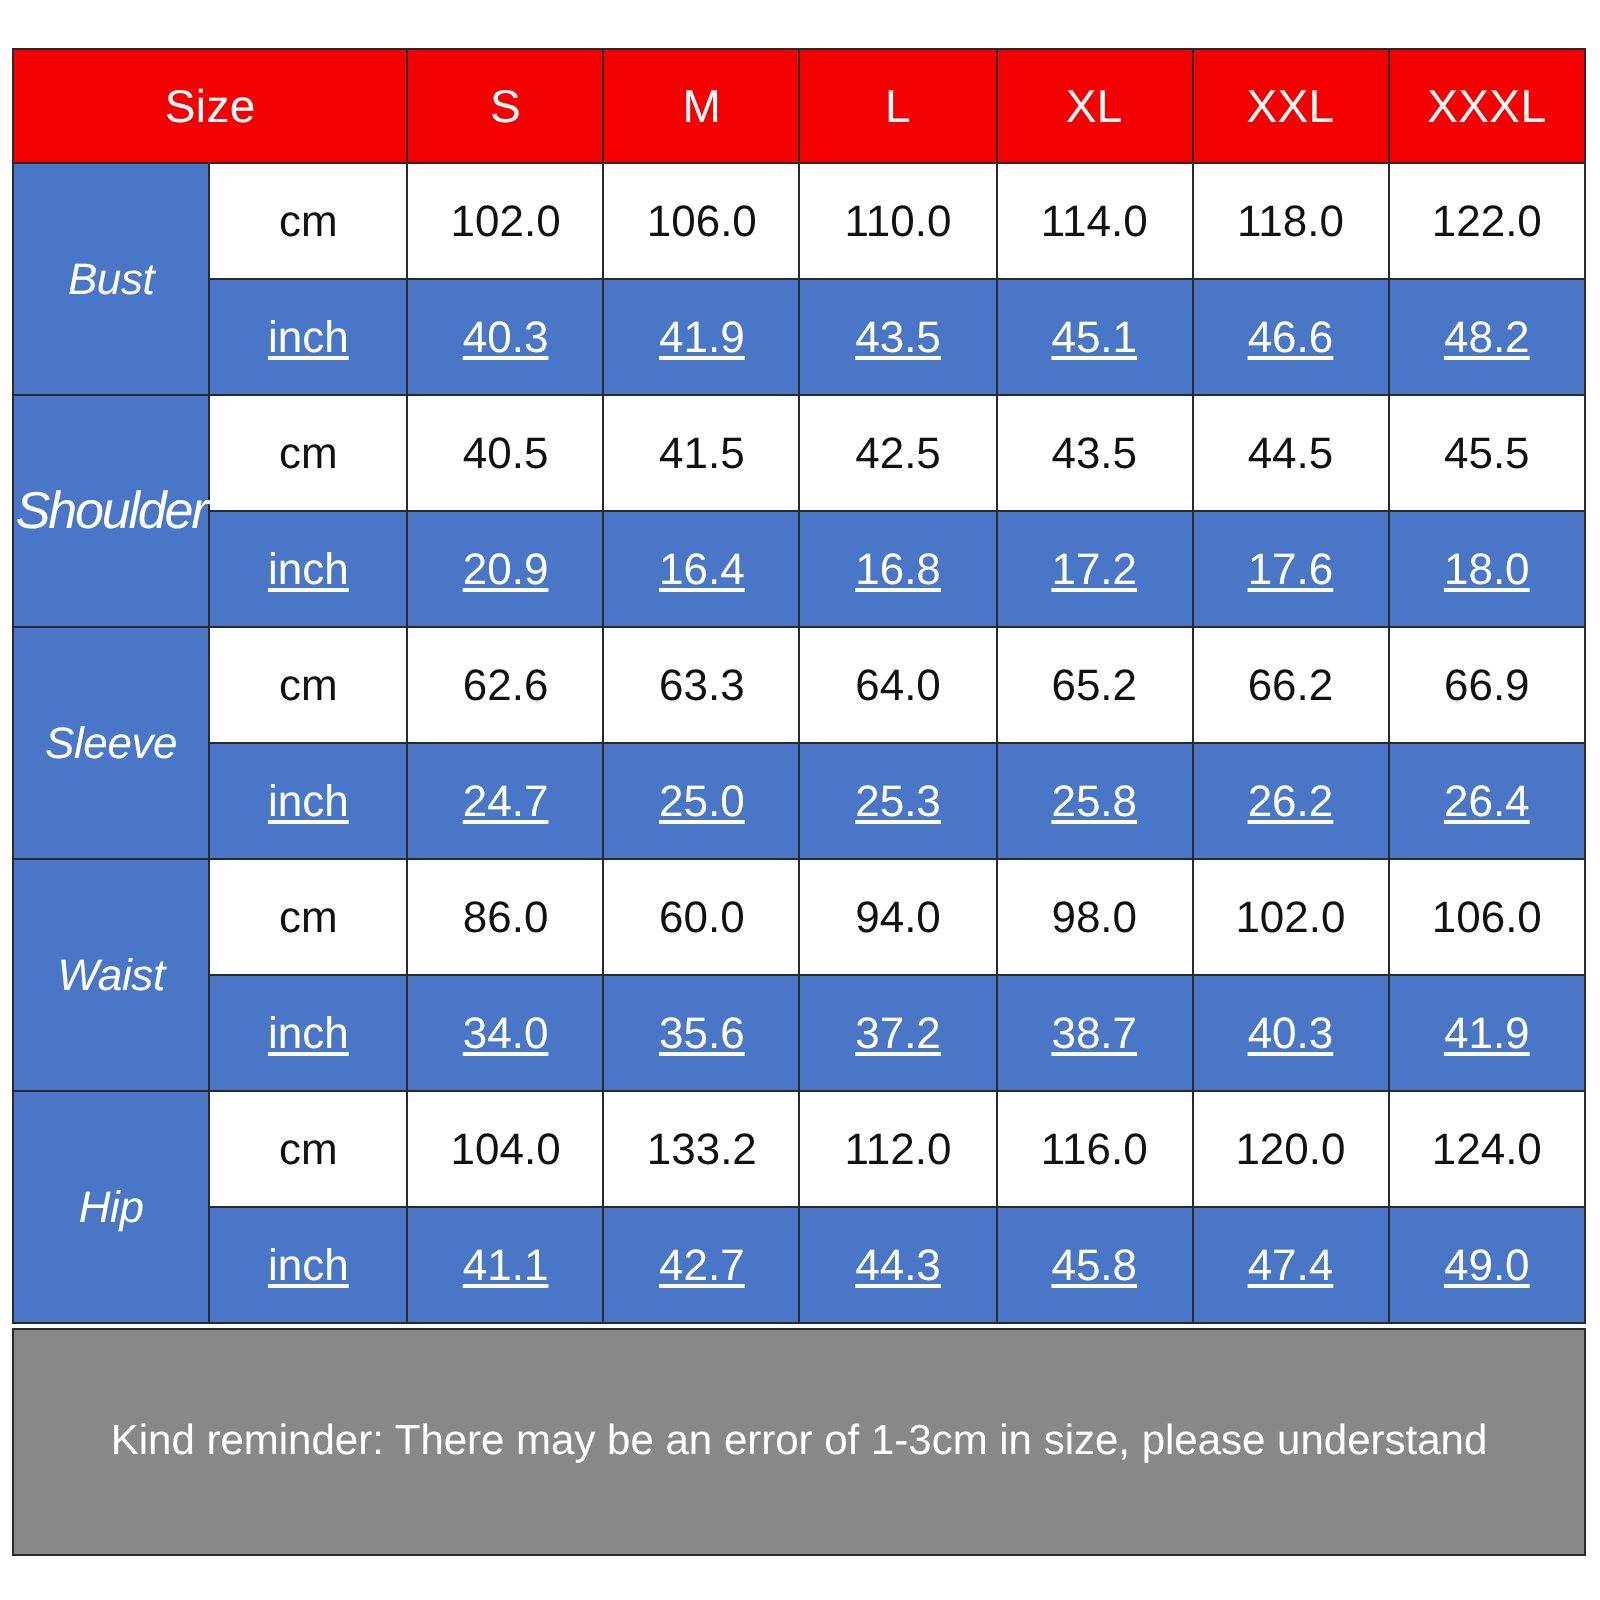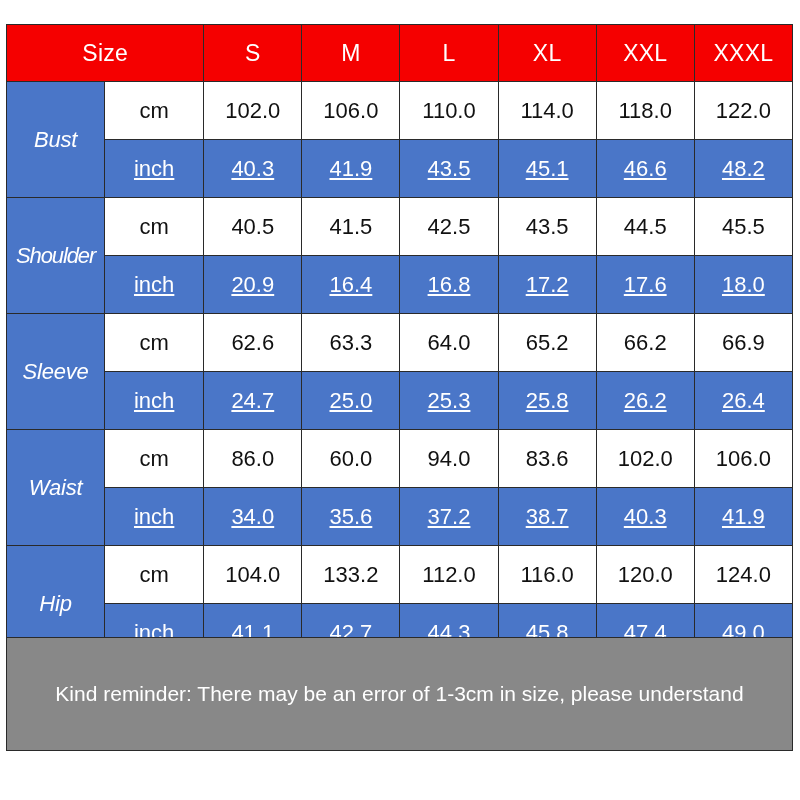--- a/index.html
+++ b/index.html
@@ -57,21 +57,21 @@
   
   .label-cell {
     background: #4a76c8;
     color: #ffffff;
     font-size: 23px;
     letter-spacing: -0.2px;
     white-space: nowrap;
     font-style: italic;
   }
   .label-cell.tight {
-    font-size: 22px;
+    font-size: 26px;
     letter-spacing: -1.1px;
   }
 
   
   .row-cm td {
     background: #ffffff;
     color: #111111;
     height: 57px;
     font-size: 22px;
     margin-top: 29px;
@@ -87,21 +87,21 @@
   .row-inch td.label-cell {
     background: #4a76c8;
     color: #ffffff;
   }
   .unit-cell { font-size: 21px; }
 
   
   .reminder {
     position: absolute;
     left: 6px;
-    top: 637px;
+    top: 664px;
     width: 787px;
     height: 114px;
     box-sizing: border-box;
     background: #888888;
     border: 1px solid #2a2a2a;
     color: #ffffff;
     display: flex;
     align-items: center;
     justify-content: center;
     font-size: 21px;
@@ -197,21 +197,21 @@
         <td>26.2</td>
         <td>26.4</td>
       </tr>
 
       <tr class="row-cm">
         <td class="label-cell" rowspan="2">Waist</td>
         <td class="unit-cell">cm</td>
         <td>86.0</td>
         <td>60.0</td>
         <td>94.0</td>
-        <td>83.6</td>
+        <td>98.0</td>
         <td>102.0</td>
         <td>106.0</td>
       </tr>
       <tr class="row-inch">
         <td class="unit-cell">inch</td>
         <td>34.0</td>
         <td>35.6</td>
         <td>37.2</td>
         <td>38.7</td>
         <td>40.3</td>

